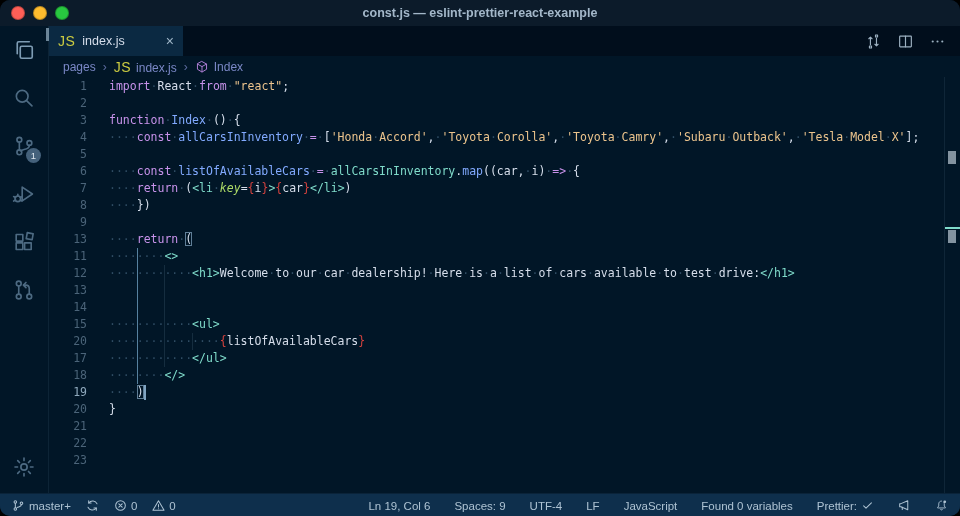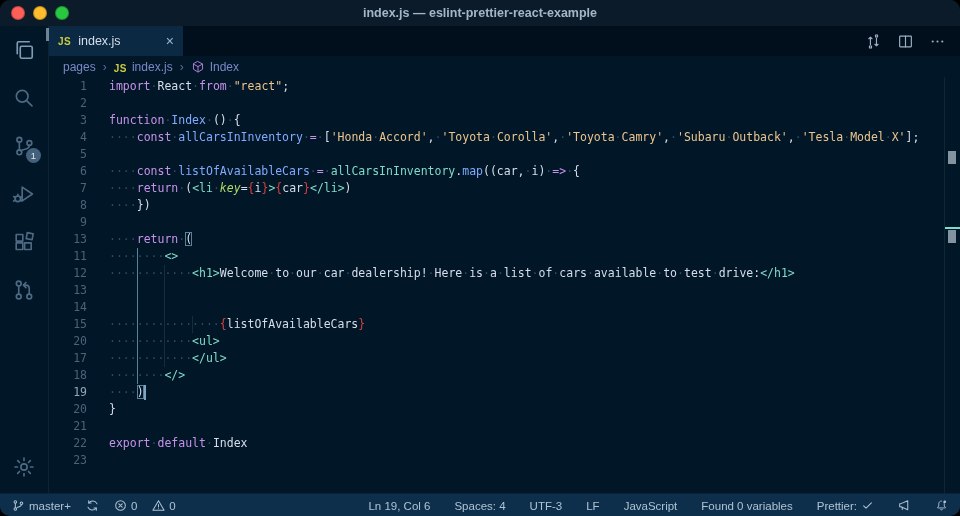--- a/index.html
+++ b/index.html
@@ -19,21 +19,21 @@
   .ab-item.active{color:#7e9cb4;}
   .ab-item svg{width:24px;height:24px;}
   .ab-badge{position:absolute;right:7px;bottom:7px;width:15px;height:15px;border-radius:50%;background:#44617b;
             color:#dce6ee;font-size:9.5px;display:flex;align-items:center;justify-content:center;}
   .ab-bottom{margin-top:auto;margin-bottom:2px;}
   
   .editorcol{flex:1;display:flex;flex-direction:column;min-width:0;}
   .tabstrip{height:30px;background:#010e1c;display:flex;align-items:stretch;}
   .tab{width:116px;background:#0b2942;display:flex;align-items:center;padding:0 9px;gap:7px;color:#d6deeb;
        font-size:12.5px;cursor:pointer;flex:none;}
-  .js-chip{color:#cbcb41;font-weight:bold;font-size:10px;letter-spacing:.5px;}
+  .js-chip{color:#cbcb41;font-weight:normal;font-size:14px;letter-spacing:.5px;}
   .tab-close{margin-left:auto;color:#9fb6c8;font-size:14px;line-height:1;}
   .tab-actions{margin-left:auto;display:flex;align-items:center;gap:15px;padding-right:14px;color:#9cb0c0;}
   .tab-actions .icon svg{width:17px;height:17px;display:block;}
   .breadcrumbs{height:21px;display:flex;align-items:center;padding-left:14px;font-size:12px;color:#7b88c7;gap:7px;background:#011627;}
   .crumb{display:flex;align-items:flex-end;gap:5px;cursor:pointer;}
   .crumb .icon svg{width:14px;height:14px;display:block;}
   .crumb-sep{color:#5b6a9e;font-size:12px;}
   .crumb .cube{color:#b180d7;}
   
   .editorbody{flex:1;position:relative;display:flex;font-family:"DejaVu Sans Mono",monospace;
@@ -68,21 +68,21 @@
 <body>
 
 <div class="window">
 
   <div class="titlebar">
     <div class="lights">
       <span class="light" style="background:#ff5f57"></span>
       <span class="light" style="background:#febc2e"></span>
       <span class="light" style="background:#28c840"></span>
     </div>
-    <span class="title">index.js — eslint-prettier-react-example</span>
+    <span class="title">const.js — eslint-prettier-react-example</span>
   </div>
 
   <div class="main">
 
     <div class="activitybar">
       <div class="ab-notch"></div>
       <div id="ab-top">
           <div class="ab-item active">
             <span class="icon">
               <svg viewBox="0 0 16 16">
@@ -241,28 +241,27 @@
             <div class="code-row"></div>
             <div class="code-row"><span class="tk-fg"><span class="ws">····</span></span><span class="tk-kw">const</span><span class="tk-fg"><span class="ws">·</span></span><span class="tk-blue">listOfAvailableCars</span><span class="tk-fg"><span class="ws">·</span></span><span class="tk-op">=</span><span class="tk-fg"><span class="ws">·</span></span><span class="tk-teal">allCarsInInventory</span><span class="tk-fg">.</span><span class="tk-blue">map</span><span class="tk-fg">((car,<span class="ws">·</span>i)<span class="ws">·</span></span><span class="tk-op">=&gt;</span><span class="tk-fg"><span class="ws">·</span>{</span></div>
             <div class="code-row"><span class="tk-fg"><span class="ws">····</span></span><span class="tk-kw">return</span><span class="tk-fg"><span class="ws">·</span>(</span><span class="tk-teal">&lt;li</span><span class="tk-fg"><span class="ws">·</span></span><span class="tk-attr">key</span><span class="tk-fg">=</span><span class="tk-red">{</span><span class="tk-fg">i</span><span class="tk-red">}</span><span class="tk-teal">&gt;</span><span class="tk-red">{</span><span class="tk-fg">car</span><span class="tk-red">}</span><span class="tk-teal">&lt;/li&gt;</span><span class="tk-fg">)</span></div>
             <div class="code-row"><span class="tk-fg"><span class="ws">····</span>})</span></div>
             <div class="code-row"></div>
             <div class="code-row"><span class="tk-fg"><span class="ws">····</span></span><span class="tk-kw">return</span><span class="tk-fg"><span class="ws">·</span></span><span class="tk-bm">(</span></div>
             <div class="code-row"><div class="guide active" style="left: calc(4ch);"></div><span class="tk-fg"><span class="ws">········</span></span><span class="tk-teal">&lt;&gt;</span></div>
             <div class="code-row"><div class="guide active" style="left: calc(4ch);"></div><div class="guide" style="left: calc(8ch);"></div><span class="tk-fg"><span class="ws">············</span></span><span class="tk-teal">&lt;h1&gt;</span><span class="tk-fg">Welcome<span class="ws">·</span>to<span class="ws">·</span>our<span class="ws">·</span>car<span class="ws">·</span>dealership!<span class="ws">·</span>Here<span class="ws">·</span>is<span class="ws">·</span>a<span class="ws">·</span>list<span class="ws">·</span>of<span class="ws">·</span>cars<span class="ws">·</span>available<span class="ws">·</span>to<span class="ws">·</span>test<span class="ws">·</span>drive:</span><span class="tk-teal">&lt;/h1&gt;</span></div>
             <div class="code-row"><div class="guide active" style="left: calc(4ch);"></div><div class="guide" style="left: calc(8ch);"></div></div>
             <div class="code-row"><div class="guide active" style="left: calc(4ch);"></div><div class="guide" style="left: calc(8ch);"></div></div>
+            <div class="code-row"><div class="guide active" style="left: calc(4ch);"></div><div class="guide" style="left: calc(8ch);"></div><span class="tk-fg"><span class="ws">············</span></span><span class="tk-teal">&lt;ul&gt;</span></div>
             <div class="code-row"><div class="guide active" style="left: calc(4ch);"></div><div class="guide" style="left: calc(8ch);"></div><div class="guide" style="left: calc(12ch);"></div><span class="tk-fg"><span class="ws">················</span></span><span class="tk-red">{</span><span class="tk-fg">listOfAvailableCars</span><span class="tk-red">}</span></div>
-            <div class="code-row"><div class="guide active" style="left: calc(4ch);"></div><div class="guide" style="left: calc(8ch);"></div><span class="tk-fg"><span class="ws">············</span></span><span class="tk-teal">&lt;ul&gt;</span></div>
             <div class="code-row"><div class="guide active" style="left: calc(4ch);"></div><div class="guide" style="left: calc(8ch);"></div><span class="tk-fg"><span class="ws">············</span></span><span class="tk-teal">&lt;/ul&gt;</span></div>
             <div class="code-row"><div class="guide active" style="left: calc(4ch);"></div><span class="tk-fg"><span class="ws">········</span></span><span class="tk-teal">&lt;/&gt;</span></div>
             <div class="code-row"><span class="tk-fg"><span class="ws">····</span></span><span class="tk-bm">)</span><div class="cursor" style="left: calc(5ch);"></div></div>
             <div class="code-row"><span class="tk-fg">}</span></div>
             <div class="code-row"></div>
-            <div class="code-row"><span class="tk-kw">export</span><span class="tk-fg"><span class="ws">·</span></span><span class="tk-kw">default</span><span class="tk-fg"><span class="ws">·</span></span><span class="tk-fg">Index</span></div>
             <div class="code-row"></div>
           </div>
         <div class="ruler" id="ruler">
             <div class="ruler-marker" style="top: 74px; height: 13px;"></div>
             <div class="ruler-teal" style="top: 150px;"></div>
             <div class="ruler-marker" style="top: 153px; height: 13px;"></div>
           </div>
       </div>
     </div>
   </div>
@@ -305,24 +304,24 @@
             </svg>
           </span>
           <span>0</span>
         </span>
       </div>
     <div class="sb-right" id="sb-right">
         <span class="sb-item">
           <span>Ln 19, Col 6</span>
         </span>
         <span class="sb-item">
-          <span>Spaces: 4</span>
-        </span>
-        <span class="sb-item">
-          <span>UTF-3</span>
+          <span>Spaces: 9</span>
+        </span>
+        <span class="sb-item">
+          <span>UTF-4</span>
         </span>
         <span class="sb-item">
           <span>LF</span>
         </span>
         <span class="sb-item">
           <span>JavaScript</span>
         </span>
         <span class="sb-item">
           <span>Found 0 variables</span>
         </span>

